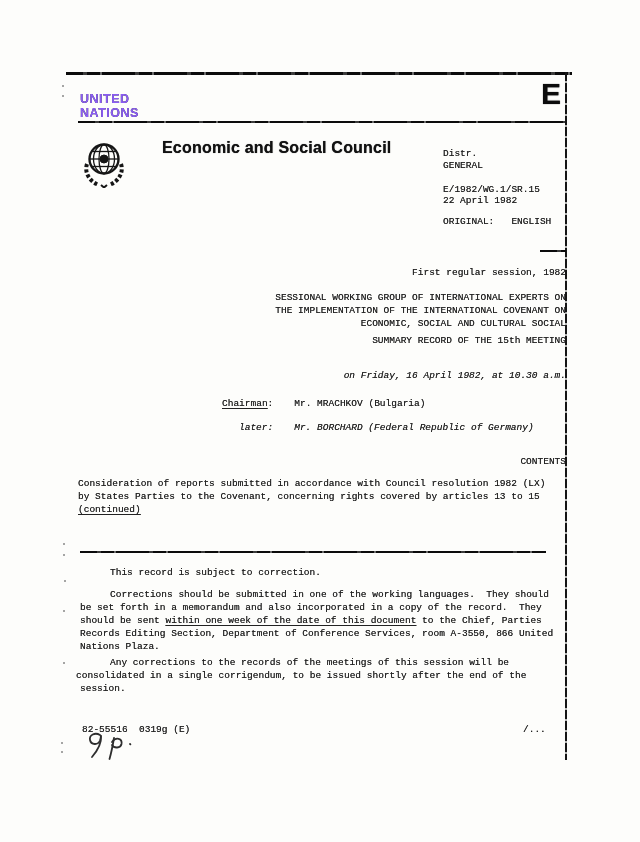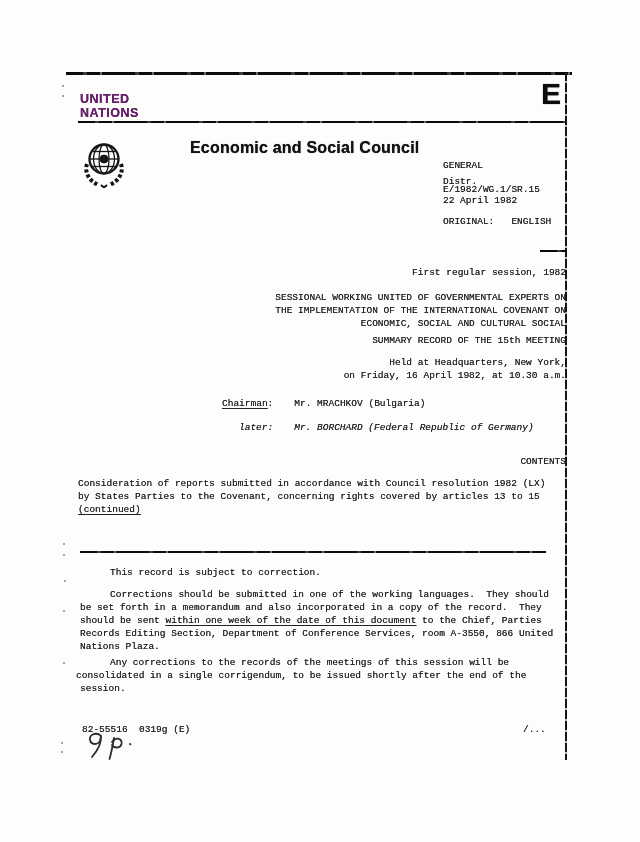--- a/index.html
+++ b/index.html
@@ -3,21 +3,21 @@
 <meta charset="utf-8">
 <style>
   html,body{margin:0;padding:0;background:#ffffff;}
   .page{position:relative;width:640px;height:842px;background:#fdfdfb;overflow:hidden;
         font-family:"Liberation Mono",monospace;}
   .abs{position:absolute;}
   .mono{font:9.5px/13px "Liberation Mono",monospace;color:#222;
         text-shadow:0 0 .45px rgba(25,25,25,.75);white-space:pre;letter-spacing:0;}
   .center{left:66px;width:500px;text-align:right;}
   .u{text-decoration:underline;text-underline-offset:2px;text-decoration-thickness:1px;}
-  .org{font:bold 12.5px/14px "Liberation Sans",sans-serif;letter-spacing:.5px;color:#701a75;
+  .org{font:bold 12.5px/14px "Liberation Sans",sans-serif;letter-spacing:.5px;color:#8b5cf6;
        text-shadow:0 0 .6px rgba(0,0,0,.85);}
   .council{font:bold 16px/18px "Liberation Sans",sans-serif;letter-spacing:.2px;color:#121212;
        text-shadow:0 0 .7px rgba(0,0,0,.85);}
   .corner-e{font:bold 30px/30px "Liberation Sans",sans-serif;color:#0c0c0c;
        text-shadow:0 0 1px rgba(0,0,0,.9);}
   .hrule{height:3px;background:repeating-linear-gradient(90deg,#0b0b0b 0 17px,#3c3c3c 17px 21px,
        #0b0b0b 21px 34px,#6a6a6a 34px 36px,#0b0b0b 36px 52px);}
   .hrule.thin{height:2px;}
   .vrule{width:2px;background:repeating-linear-gradient(180deg,#151515 0 9px,rgba(21,21,21,.3) 9px 11px);}
   .speck{width:2px;height:2px;background:#6b6b6b;border-radius:50%;opacity:.8;}
@@ -48,35 +48,34 @@
         <line x1="11.5" y1="13.5" x2="36.5" y2="13.5" stroke-width="1.3"></line>
         <line x1="11.5" y1="28.5" x2="36.5" y2="28.5" stroke-width="1.3"></line>
         <circle cx="24" cy="21" r="4" fill="#161616"></circle>
         <path d="M7,26 C4,35 10,44 19,47" stroke-width="4" stroke-dasharray="3.2,2.2"></path>
         <path d="M41,26 C44,35 38,44 29,47" stroke-width="4" stroke-dasharray="3.2,2.2"></path>
         <path d="M21,47 l3,2.5 l3,-2.5" stroke-width="2"></path>
       </g>
     </svg>
   </span>
 
-  <div class="abs council" style="left:162px;top:139px;margin-left:28px;">Economic and Social Council</div>
+  <div class="abs council" style="left:162px;top:139px;">Economic and Social Council</div>
 
-  <div class="abs mono" style="left:443px;top:147px;margin-top:28px;">Distr.</div>
+  <div class="abs mono" style="left:443px;top:147px;">Distr.</div>
   <div class="abs mono" style="left:443px;top:159px;">GENERAL</div>
   <div class="abs mono" style="left:443px;top:183px;">E/1982/WG.1/SR.15</div>
   <div class="abs mono" style="left:443px;top:194px;">22 April 1982</div>
   <div class="abs mono" style="left:443px;top:215px;">ORIGINAL:   ENGLISH</div>
 
   <div class="abs mono center" style="top:266px;">First regular session, 1982</div>
-  <div class="abs mono center" style="top:291px;">SESSIONAL WORKING UNITED OF GOVERNMENTAL EXPERTS ON</div>
+  <div class="abs mono center" style="top:291px;">SESSIONAL WORKING GROUP OF INTERNATIONAL EXPERTS ON</div>
   <div class="abs mono center" style="top:304px;">THE IMPLEMENTATION OF THE INTERNATIONAL COVENANT ON</div>
   <div class="abs mono center" style="top:317px;">ECONOMIC, SOCIAL AND CULTURAL SOCIAL</div>
   <div class="abs mono center" style="top:334px;">SUMMARY RECORD OF THE 15th MEETING</div>
-  <div class="abs mono center" style="top:356px;">Held at Headquarters, New York,</div>
-  <div class="abs mono center" style="top:369px;">on Friday, 16 April 1982, at 10.30 a.m.</div>
+  <div class="abs mono center" style="top:369px;font-style:italic;">on Friday, 16 April 1982, at 10.30 a.m.</div>
 
   <div class="abs mono" style="left:222px;top:397px;"><span class="u">Chairman</span><span>:</span><span style="margin-left:21px;">Mr. MRACHKOV (Bulgaria)</span></div>
   <div class="abs mono" style="left:239px;top:421px;font-style:italic;"><span>later:</span><span style="margin-left:21px;">Mr. BORCHARD (Federal Republic of Germany)</span></div>
 
   <div class="abs mono center" style="top:455px;">CONTENTS</div>
   <div class="abs mono" style="left:78px;top:477px;">Consideration of reports submitted in accordance with Council resolution 1982 (LX)</div>
   <div class="abs mono" style="left:78px;top:490px;">by States Parties to the Covenant, concerning rights covered by articles 13 to 15</div>
   <div class="abs mono u" style="left:78px;top:503px;">(continued)</div>
 
   <div class="abs mono" style="left:110px;top:588px;">Corrections should be submitted in one of the working languages.  They should</div>

